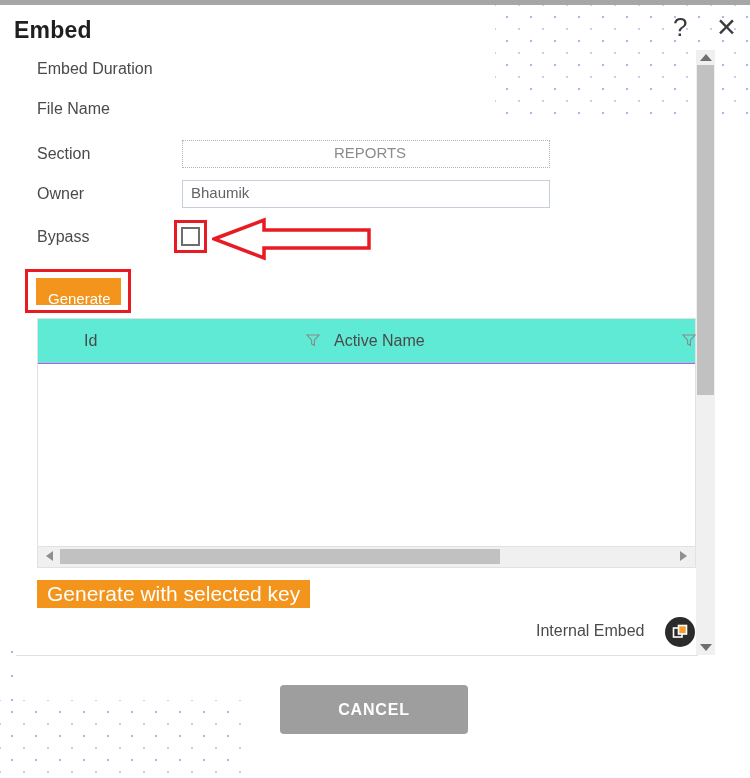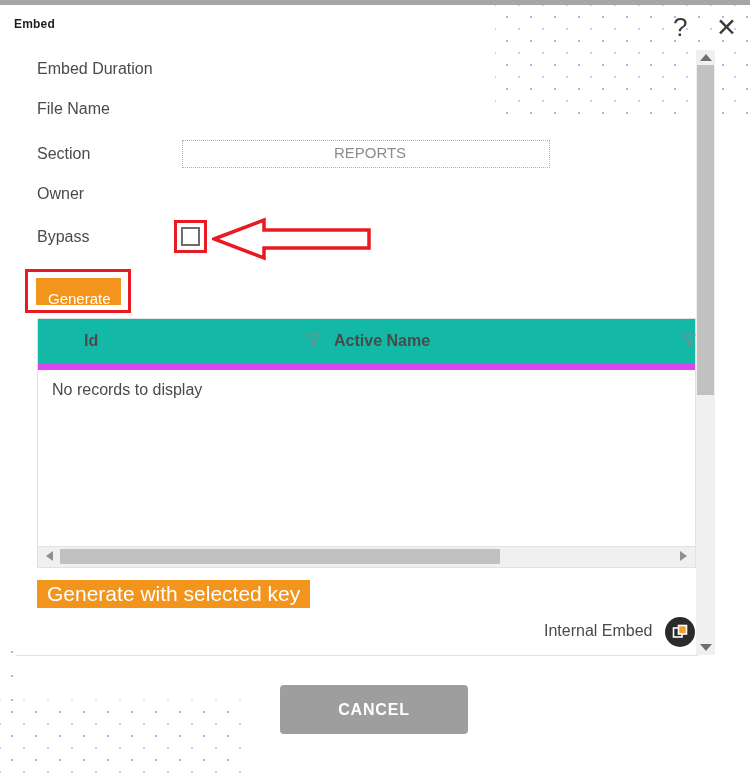--- a/index.html
+++ b/index.html
@@ -32,21 +32,21 @@
   #top-strip{
     position:absolute;left:0;top:0;width:750px;height:5px;background:#a6a6a6;z-index:3;
   }
 
   
   #window-header{
     position:absolute;left:0;top:5px;width:750px;height:43px;z-index:4;
   }
   #dialog-title{
     position:absolute;left:14px;top:12px;
-    font-size:12px;font-weight:bold;color:#1f1f1f;
+    font-size:23px;font-weight:bold;color:#1f1f1f;
     letter-spacing:.2px;
   }
   .hdr-icon{
     position:absolute;top:8px;
     font-size:25px;line-height:28px;color:#3b3b3b;
     cursor:pointer;font-weight:300;
     user-select:none;
   }
   #help-icon{ left:673px; font-size:26px; }
   #close-icon{ left:716px; font-size:25px; }
@@ -109,23 +109,22 @@
     color:#ffffff;font-size:15px;font-family:"Liberation Sans", sans-serif;
     cursor:pointer;padding:12px;z-index:4;
   }
 
   
   #grid{
     position:absolute;left:37px;top:318px;width:659px;height:250px;
     border:1px solid #e2e2e2;background:#fff;box-sizing:border-box;z-index:2;
   }
   #grid-header{
-    position:relative;height:44px;background:#14b8a6;
-    border-bottom:7px solid #d946ef;
-    font-weight:bold;
+    position:relative;height:44px;background:#5eead4;
+    border-bottom:1px solid #d946ef;
   }
   .col-head{
     position:absolute;top:13px;font-size:16px;color:#4a4a4a;
   }
   #col-id{ left:46px; }
   #col-activelinks{ left:296px; }
   .filter-icon{ position:absolute;top:14px;width:14px;height:14px;cursor:pointer; }
   #filter-id{ left:268px; }
   #filter-active{ left:644px; }
   #no-records{
@@ -146,21 +145,21 @@
   
   #generate-key-button{
     position:absolute;left:37px;top:580px;height:28px;
     background:#f3941c;border:none;color:#fff;font-size:21px;
     font-family:"Liberation Sans", sans-serif;
     padding:0 10px;cursor:pointer;z-index:3;
   }
 
   
   #internal-embed-label{
-    position:absolute;left:536px;top:622px;font-size:16px;color:#4a4a4a;z-index:3;margin-left:8px;
+    position:absolute;left:536px;top:622px;font-size:16px;color:#4a4a4a;z-index:3;
   }
   #copy-button{
     position:absolute;left:665px;top:617px;width:30px;height:30px;
     border-radius:50%;background:#2b2b2b;cursor:pointer;z-index:3;
   }
   #divider{
     position:absolute;left:16px;top:655px;width:682px;height:1px;background:#e0e0e0;z-index:2;
   }
 
   
@@ -210,20 +209,21 @@
   <div class="field-label">File Name</div>
 </div>
 
 <div class="form-row" id="row-section">
   <div class="field-label">Section</div>
   <div class="field-box dotted-box">REPORTS</div>
 </div>
 
 <div class="form-row" id="row-owner">
   <div class="field-label">Owner</div>
+  <div class="field-box solid-box">Bhaumik</div>
 </div>
 
 <div class="form-row" id="row-bypass">
   <div class="field-label">Bypass</div>
   <div id="bypass-highlight"></div>
   <div id="bypass-checkbox"></div>
   <svg id="bypass-arrow" width="160" height="44" viewBox="0 0 160 44">
     <polygon points="2,22 52,3 52,13 157,13 157,31 52,31 52,41" fill="none" stroke="#e81b23" stroke-width="3.5" stroke-linejoin="miter"></polygon>
   </svg>
 </div>
@@ -235,21 +235,20 @@
   <div id="grid-header">
     <div class="col-head" id="col-id">Id</div>
     <svg class="filter-icon" id="filter-id" viewBox="0 0 14 14">
       <polygon points="1,2 13,2 8.4,7.2 8.4,12.5 5.6,11 5.6,7.2" fill="none" stroke="#8a8a8a" stroke-width="1.1"></polygon>
     </svg>
     <div class="col-head" id="col-activelinks">Active Name</div>
     <svg class="filter-icon" id="filter-active" viewBox="0 0 14 14">
       <polygon points="1,2 13,2 8.4,7.2 8.4,12.5 5.6,11 5.6,7.2" fill="none" stroke="#8a8a8a" stroke-width="1.1"></polygon>
     </svg>
   </div>
-  <div id="no-records">No records to display</div>
 
   <div id="grid-hscroll">
     <div class="sb-arrow" id="hs-left"></div>
     <div id="hs-thumb"></div>
     <div class="sb-arrow" id="hs-right"></div>
   </div>
 </div>
 
 <button id="generate-key-button">Generate with selected key</button>
 

